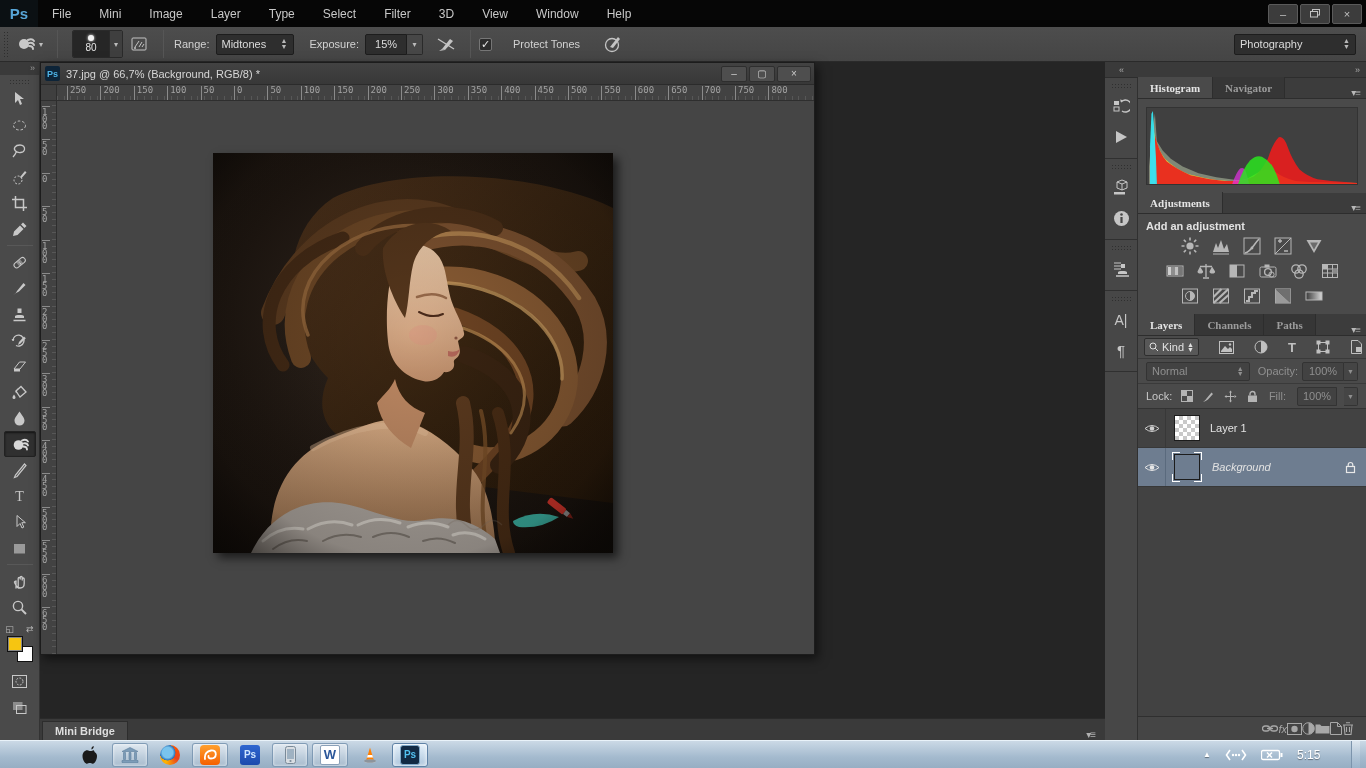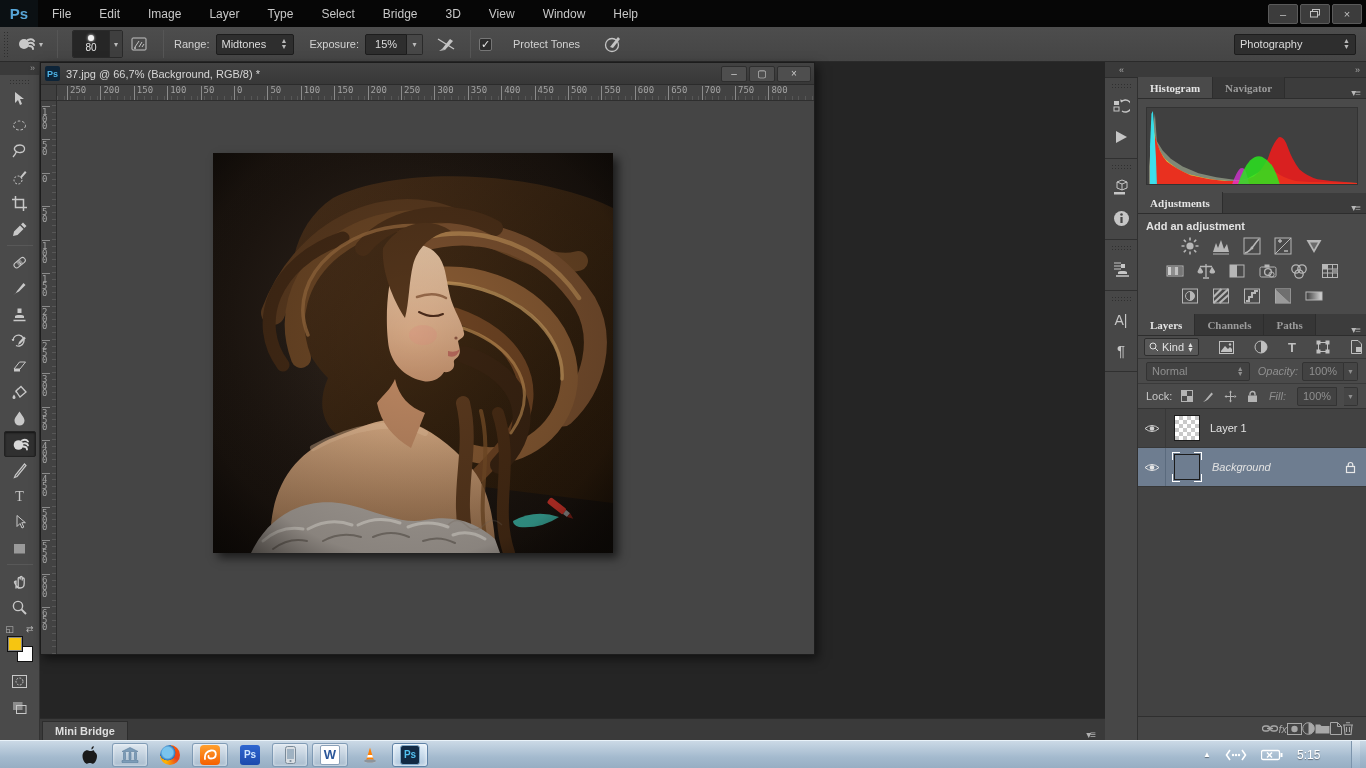--- a/index.html
+++ b/index.html
@@ -91,21 +91,21 @@
   .adj-title{font-size:11px;font-weight:bold;color:#e2e2e2;margin:2px 0 4px;}
   .adjrow{display:flex;justify-content:center;gap:9px;margin-bottom:5px;}
   .adjicon{width:22px;height:20px;display:flex;align-items:center;justify-content:center;color:#b6b6b6;}
   .lay-tabs{height:22px;}
   .filter-row{height:23px;background:#4a4a4a;display:flex;align-items:center;padding:0 6px;gap:20px;border-bottom:1px solid #3a3a3a;}
   .kindcombo{height:18px;background:#585858;border:1px solid #2e2e2e;border-radius:2px;display:flex;align-items:center;font-size:11px;color:#e0e0e0;padding:0 4px;gap:3px;}
   .ficon{width:18px;height:16px;display:flex;align-items:center;justify-content:center;color:#c0c0c0;}
   .ftoggle{margin-left:auto;width:10px;height:16px;background:linear-gradient(#777 0 45%,#2a2a2a 45%);border:1px solid #222;border-radius:2px;}
   .blend-row{height:25px;background:#4a4a4a;display:flex;align-items:center;padding:0 8px;font-size:11px;border-bottom:1px solid #3a3a3a;}
   .blendcombo{width:104px;height:19px;background:#424242;border:1px solid #333;border-radius:2px;color:#8f8f8f;display:flex;align-items:center;padding:0 5px;}
-  .graylab{color:#8f8f8f;margin-left:8px;font-style:italic;}
+  .graylab{color:#8f8f8f;margin-left:8px;}
   .grayval{width:42px;height:19px;background:#424242;border:1px solid #333;border-radius:2px 0 0 2px;color:#8f8f8f;display:flex;align-items:center;justify-content:center;margin-left:4px;}
   .graycaret{width:14px;height:19px;background:#454545;border:1px solid #333;border-left:none;border-radius:0 2px 2px 0;color:#8f8f8f;font-size:7px;display:flex;align-items:center;justify-content:center;}
   .lock-row{height:25px;background:#4a4a4a;display:flex;align-items:center;padding:0 8px;font-size:11px;color:#c8c8c8;gap:7px;border-bottom:1px solid #333;}
   .lockicon{width:15px;height:15px;display:flex;align-items:center;justify-content:center;color:#b4b4b4;}
   .layers-list{flex:1;background:#424242;overflow:hidden;}
   .lrow{height:39px;display:flex;align-items:center;border-bottom:1px solid #383838;position:relative;}
   .lrow.sel{background:#6e7d90;}
   .eyecell{width:28px;display:flex;justify-content:center;border-right:1px solid #383838;height:100%;align-items:center;}
   .thumb{width:26px;height:26px;border:1px solid #1c1c1c;margin:0 10px 0 8px;background:#fff;}
   .checker{background-image:linear-gradient(45deg,#c9c9c9 25%,transparent 25%,transparent 75%,#c9c9c9 75%),linear-gradient(45deg,#c9c9c9 25%,#ffffff 25%,#ffffff 75%,#c9c9c9 75%);background-size:8px 8px;background-position:0 0,4px 4px;}
@@ -146,26 +146,26 @@
 </style>
 </head>
 <body>
 
 <div class="screen">
 
   <div class="menubar">
     <div class="pslogo">Ps</div>
     <div class="menus">
       <span class="menu-item">File</span>
-      <span class="menu-item">Edit</span>
+      <span class="menu-item">Mini</span>
       <span class="menu-item">Image</span>
       <span class="menu-item">Layer</span>
       <span class="menu-item">Type</span>
       <span class="menu-item">Select</span>
-      <span class="menu-item">Bridge</span>
+      <span class="menu-item">Filter</span>
       <span class="menu-item">3D</span>
       <span class="menu-item">View</span>
       <span class="menu-item">Window</span>
       <span class="menu-item">Help</span>
     </div>
     <div class="winctl">
       <div class="wbtn">–</div>
       <div class="wbtn">
         <svg width="10" height="9" viewBox="0 0 10 9">
             <rect x="2.5" y="0.5" width="7" height="5.5" fill="none" stroke="#c2c2c2"></rect>

